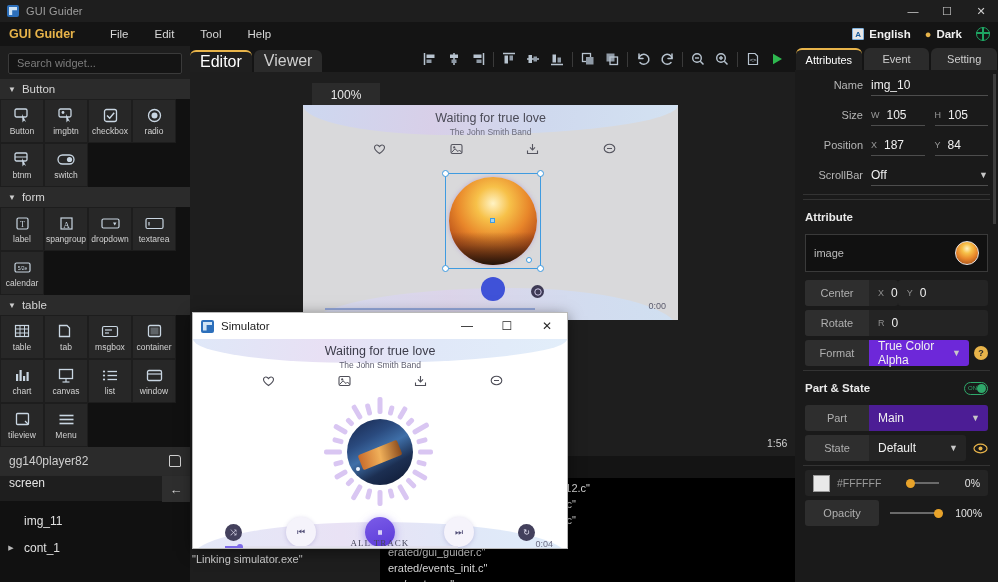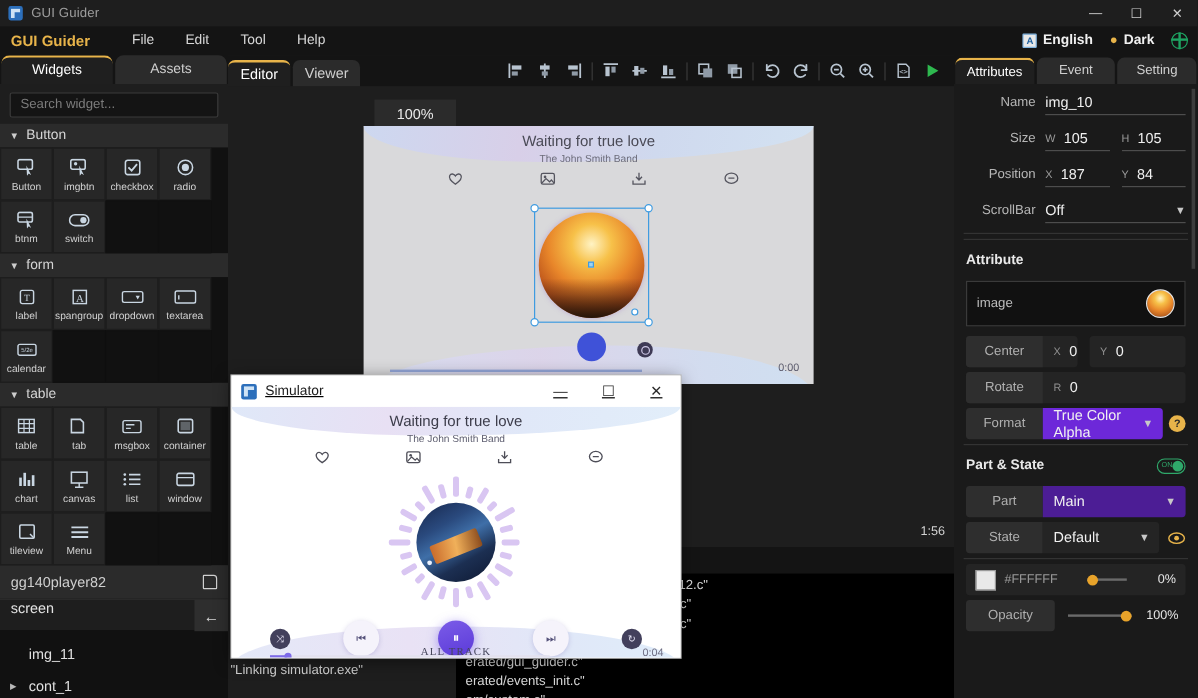--- a/index.html
+++ b/index.html
@@ -64,21 +64,21 @@
     display:flex; align-items:center; justify-content:center; color:#d8d8d8; font-size:13px; }
   .tree { background:#111111; padding-top:6px; height:113px; }
   .tnode { height:27px; display:flex; align-items:center; font-size:12px; color:#e0e0e0; }
   .tarrow { width:22px; text-align:center; font-size:7px; color:#b8b8b8; }
   .tnode.leaf .tarrow { color:transparent; }
   .tlabel { padding-left:2px;text-align:right; }
 
   
   .center { position:absolute; left:190px; top:46px; width:605px; height:536px; background:#1e1e1e; }
   .ctabs { height:26px; background:#141414; display:flex; align-items:flex-end; }
-  .ctab { min-width:52px; height:22px; margin-right:2px; font-size:12px; color:#cfcfcf;
+  .ctab { min-width:52px; height:22px; margin-right:2px; font-size:16px; color:#cfcfcf;
     background:#2b2b2b; border-radius:6px 6px 0 0; display:flex; align-items:center; justify-content:center;
     padding:0 10px; }
   .ctab.active { background:#1f1f1f; color:#fff; border-top:2px solid #e8b44a; }
   .ctools { margin-left:auto; display:flex; align-items:center; gap:0; padding-right:6px; height:26px; }
   .tbtn { width:24px; height:24px; display:flex; align-items:center; justify-content:center; }
   .tsep { width:1px; height:15px; background:#3a3a3a; margin:0 3px; }
 
   .canvas { position:absolute; left:0; top:26px; width:605px; height:510px;
     background:#1e1e1e; overflow:hidden; }
   .zoomlbl { position:absolute; left:122px; top:11px; width:68px; height:24px;
@@ -117,21 +117,21 @@
     border-radius:50%; background:#3f52d8; }
   .sc-vol { position:absolute; left:228px; top:180px; width:13px; height:13px; border-radius:50%;
     background:#3e3a55; display:flex; align-items:center; justify-content:center; }
   .sc-time { position:absolute; right:12px; top:196px; font-size:9px; color:#5c5c6e; }
   .sc-bar { position:absolute; left:22px; top:203px; width:210px; height:1.5px; background:#93a6d8; }
   .total-time { position:absolute; left:577px; top:365px; font-size:10.5px; color:#d2d2d2; }
 
   
   .sim { position:absolute; left:193px; top:313px; width:374px; height:235px;
     background:#ffffff; box-shadow:0 0 0 1px #b9b9b9, 0 3px 14px rgba(0,0,0,.55); }
-  .sim-bar { height:26px; display:flex; align-items:center; background:#ffffff;text-decoration:underline; }
+  .sim-bar { height:26px; display:flex; align-items:center; background:#ffffff; }
   .sim-ic { width:13px; height:13px; margin-left:8px; margin-right:7px; background:#2c6fbb;
     border-radius:2px; position:relative; flex:none; }
   .sim-ic:after { content:""; position:absolute; left:2px; top:2px; width:9px; height:9px;
     background:#cfe3f5; clip-path:polygon(0 0,100% 0,100% 40%,40% 40%,40% 100%,0 100%); }
   .sim-title { font-size:11.5px; color:#1b1b1b; }
   .sim-btns { margin-left:auto; display:flex; }
   .sim-btn { width:40px; height:26px; display:flex; align-items:center; justify-content:center;
     font-size:12px; color:#2a2a2a; }
   .sim-body { position:relative; width:374px; height:209px; background:#ffffff; overflow:hidden; }
   .sb-wave-top { position:absolute; left:0; top:0; width:374px; height:24px;
@@ -215,21 +215,21 @@
   .imgthumb { margin-left:auto; width:24px; height:24px; border-radius:50%;
     background:radial-gradient(circle at 50% 30%,#fff3c4 0%,#f7c149 25%,#e8862a 55%,#8e3f16 100%);
     border:1.5px solid #e4e4e4; }
   .prow { margin:4px 10px; height:26px; background:#242424; border-radius:3px;
     display:flex; align-items:center; }
   .pkey { width:64px; text-align:center; font-size:11px; color:#b0b0b0; background:#2e2e2e;
     height:26px; line-height:26px; border-radius:3px 0 0 3px; }
   .pval { flex:1; display:flex; align-items:center; gap:7px; padding-left:9px;
     font-size:12px; color:#f0f0f0; }
   .pval .sm { font-size:9px; color:#8f8f8f; }
-  .prow.split { background:transparent; gap:10px; }
+  .prow.split { background:transparent; }
   .half { flex:1; display:flex; background:#242424; border-radius:3px; height:26px; align-items:center; }
   .half .pkey { border-radius:3px 0 0 3px; }
   .qmark { width:14px; height:14px; border-radius:50%; background:#e8b44a; color:#2a2a2a;
     font-size:9px; font-weight:bold; display:flex; align-items:center; justify-content:center; margin-left:5px; }
   .eye { width:16px; height:14px; margin-left:6px; display:flex; align-items:center; justify-content:center; }
   .sliderow { margin:4px 10px; height:26px; background:#242424; border-radius:3px;
     display:flex; align-items:center; padding:0 8px; gap:7px; }
   .swatch { width:17px; height:17px; background:#e9e9e9; border:1px solid #9a9a9a; }
   .hexv { font-size:10.5px; color:#9a9a9a; width:62px; }
   .slider { flex:1; position:relative; height:16px; display:flex; align-items:center; }
@@ -268,24 +268,20 @@
       </div>
       <div class="mr-item">
         <span style="color:#e8b44a;font-size:11px;">●</span>
         <span>Dark</span>
       </div>
       <div class="globe"></div>
     </div>
   </div>
 
   <div class="left-panel">
-    <div class="tabrow">
-      <div class="tab active">Widgets</div>
-      <div class="tab">Assets</div>
-    </div>
     <div class="searchwrap">
       <div class="searchbox">Search widget...</div>
     </div>
 
     <div class="grp">
       <div class="grp-head">
         <span class="caret">▼</span>
         <span>Button</span>
       </div>
       <div class="wgrid">

